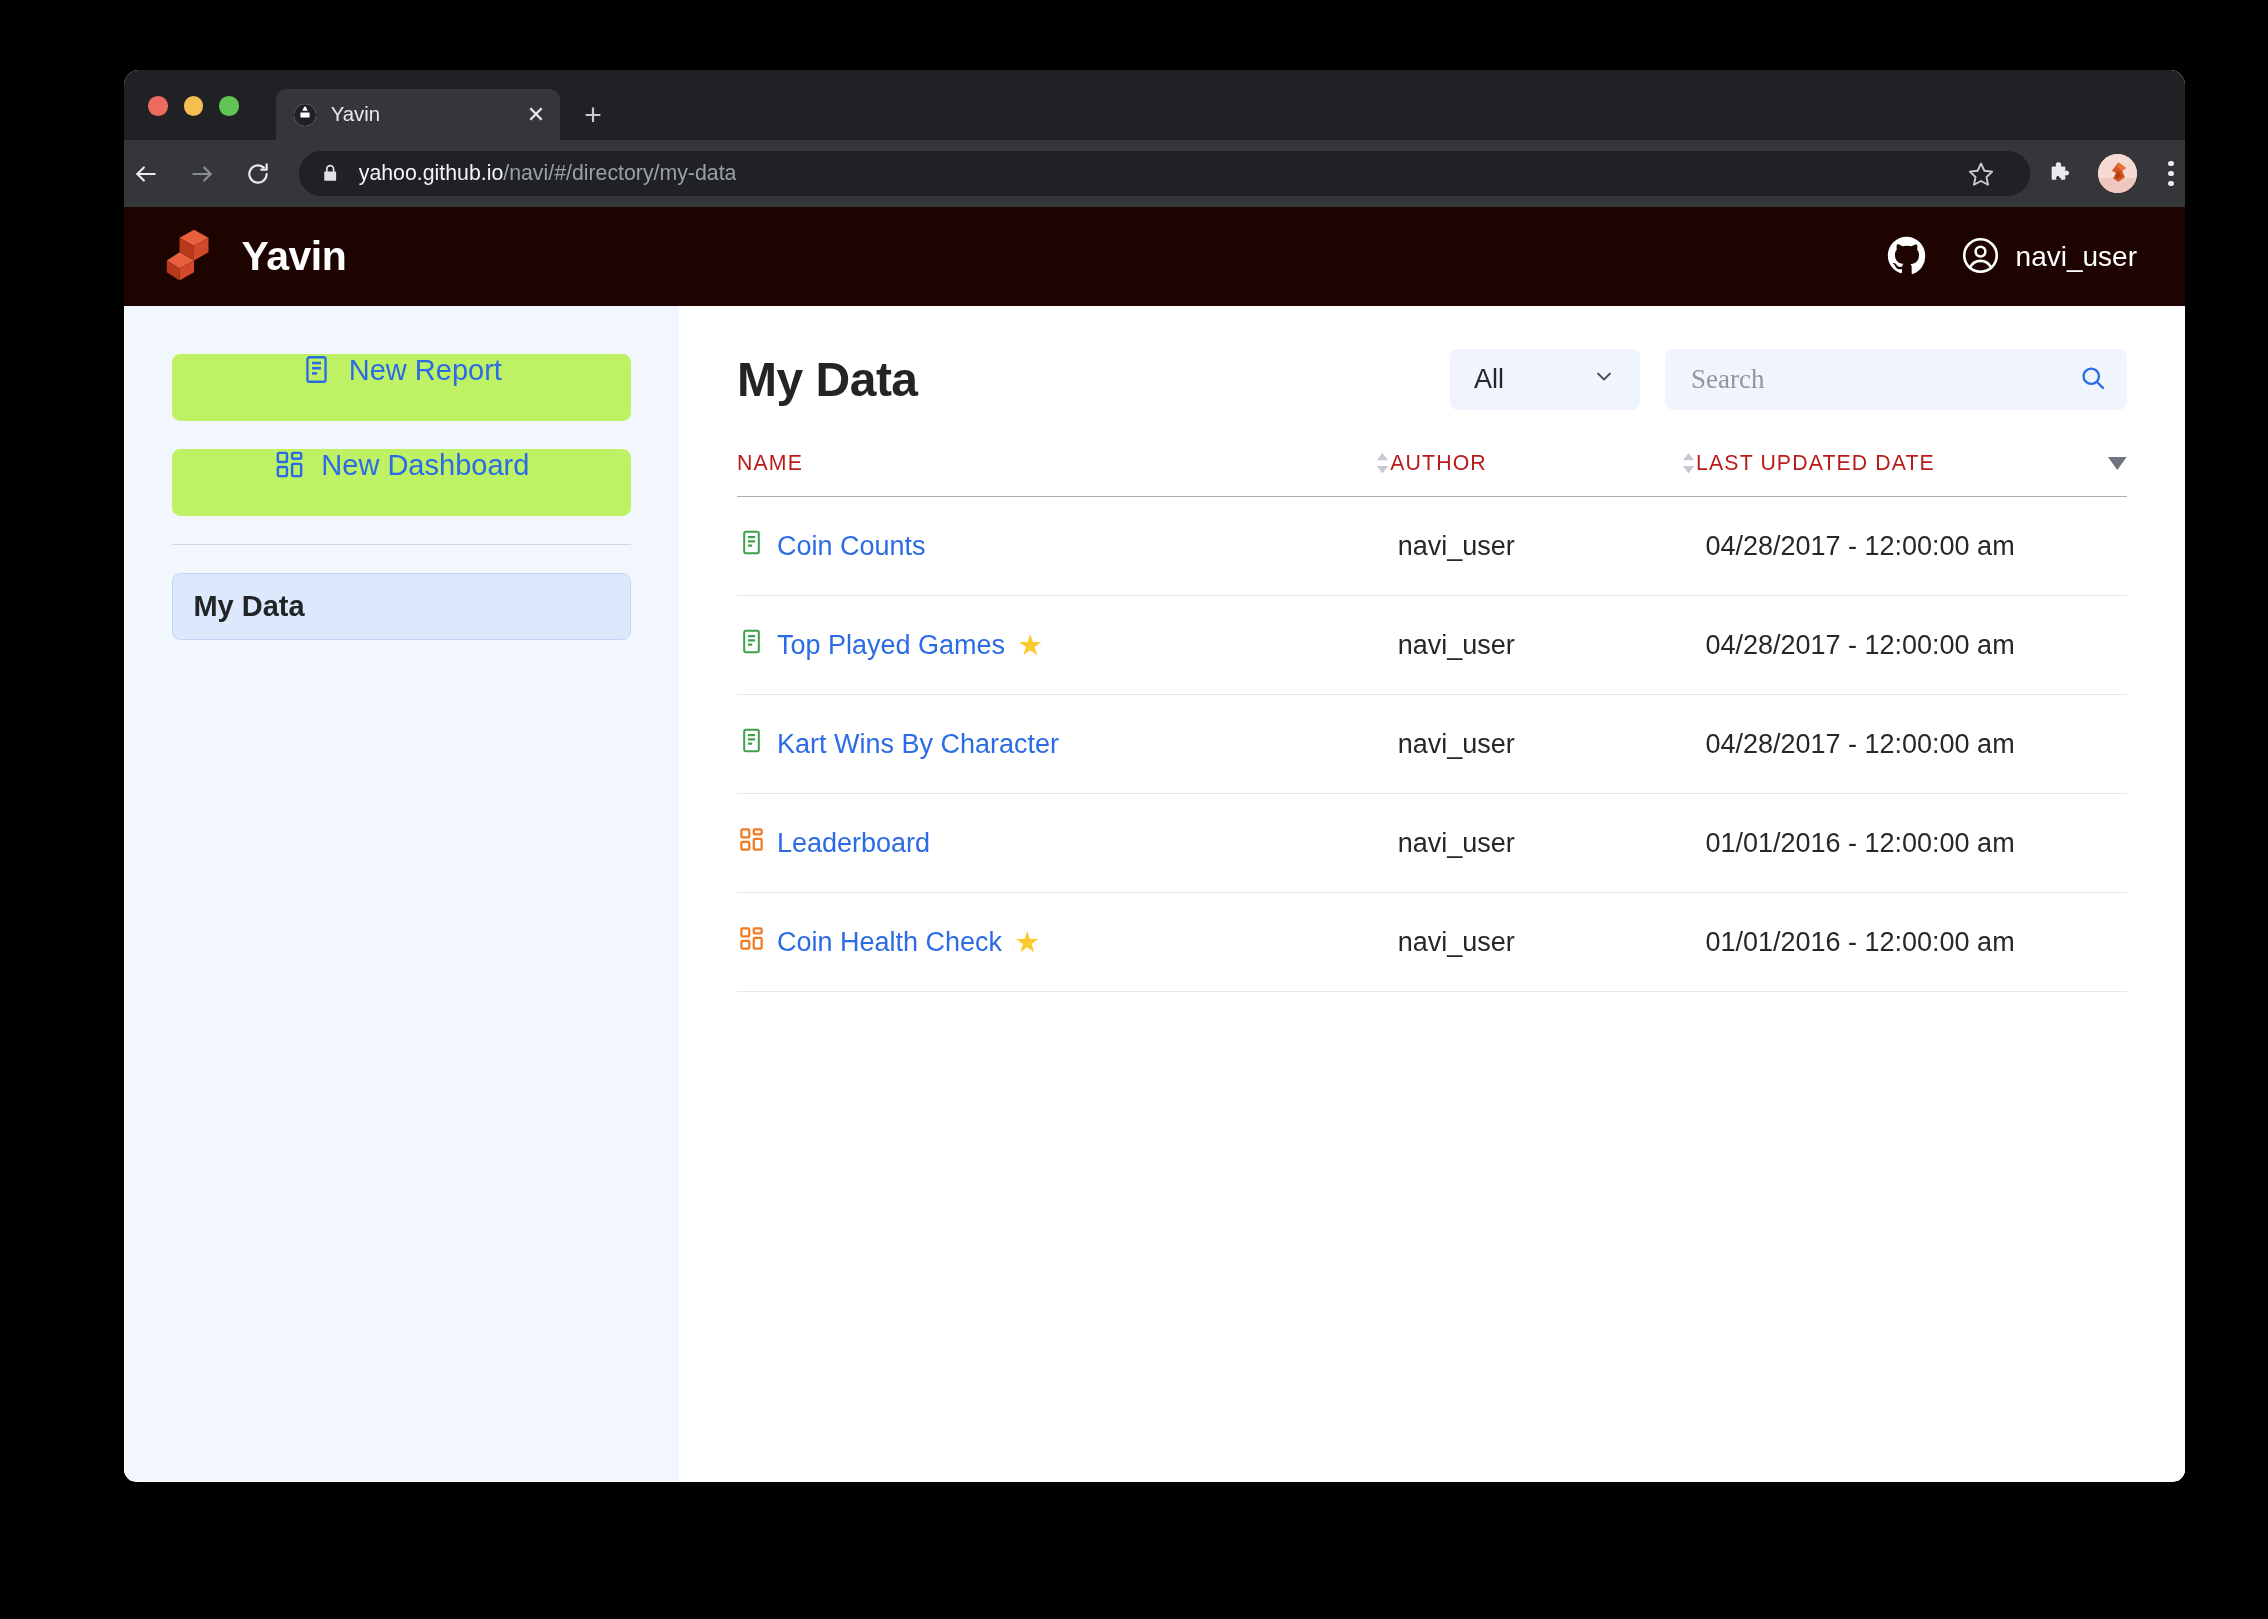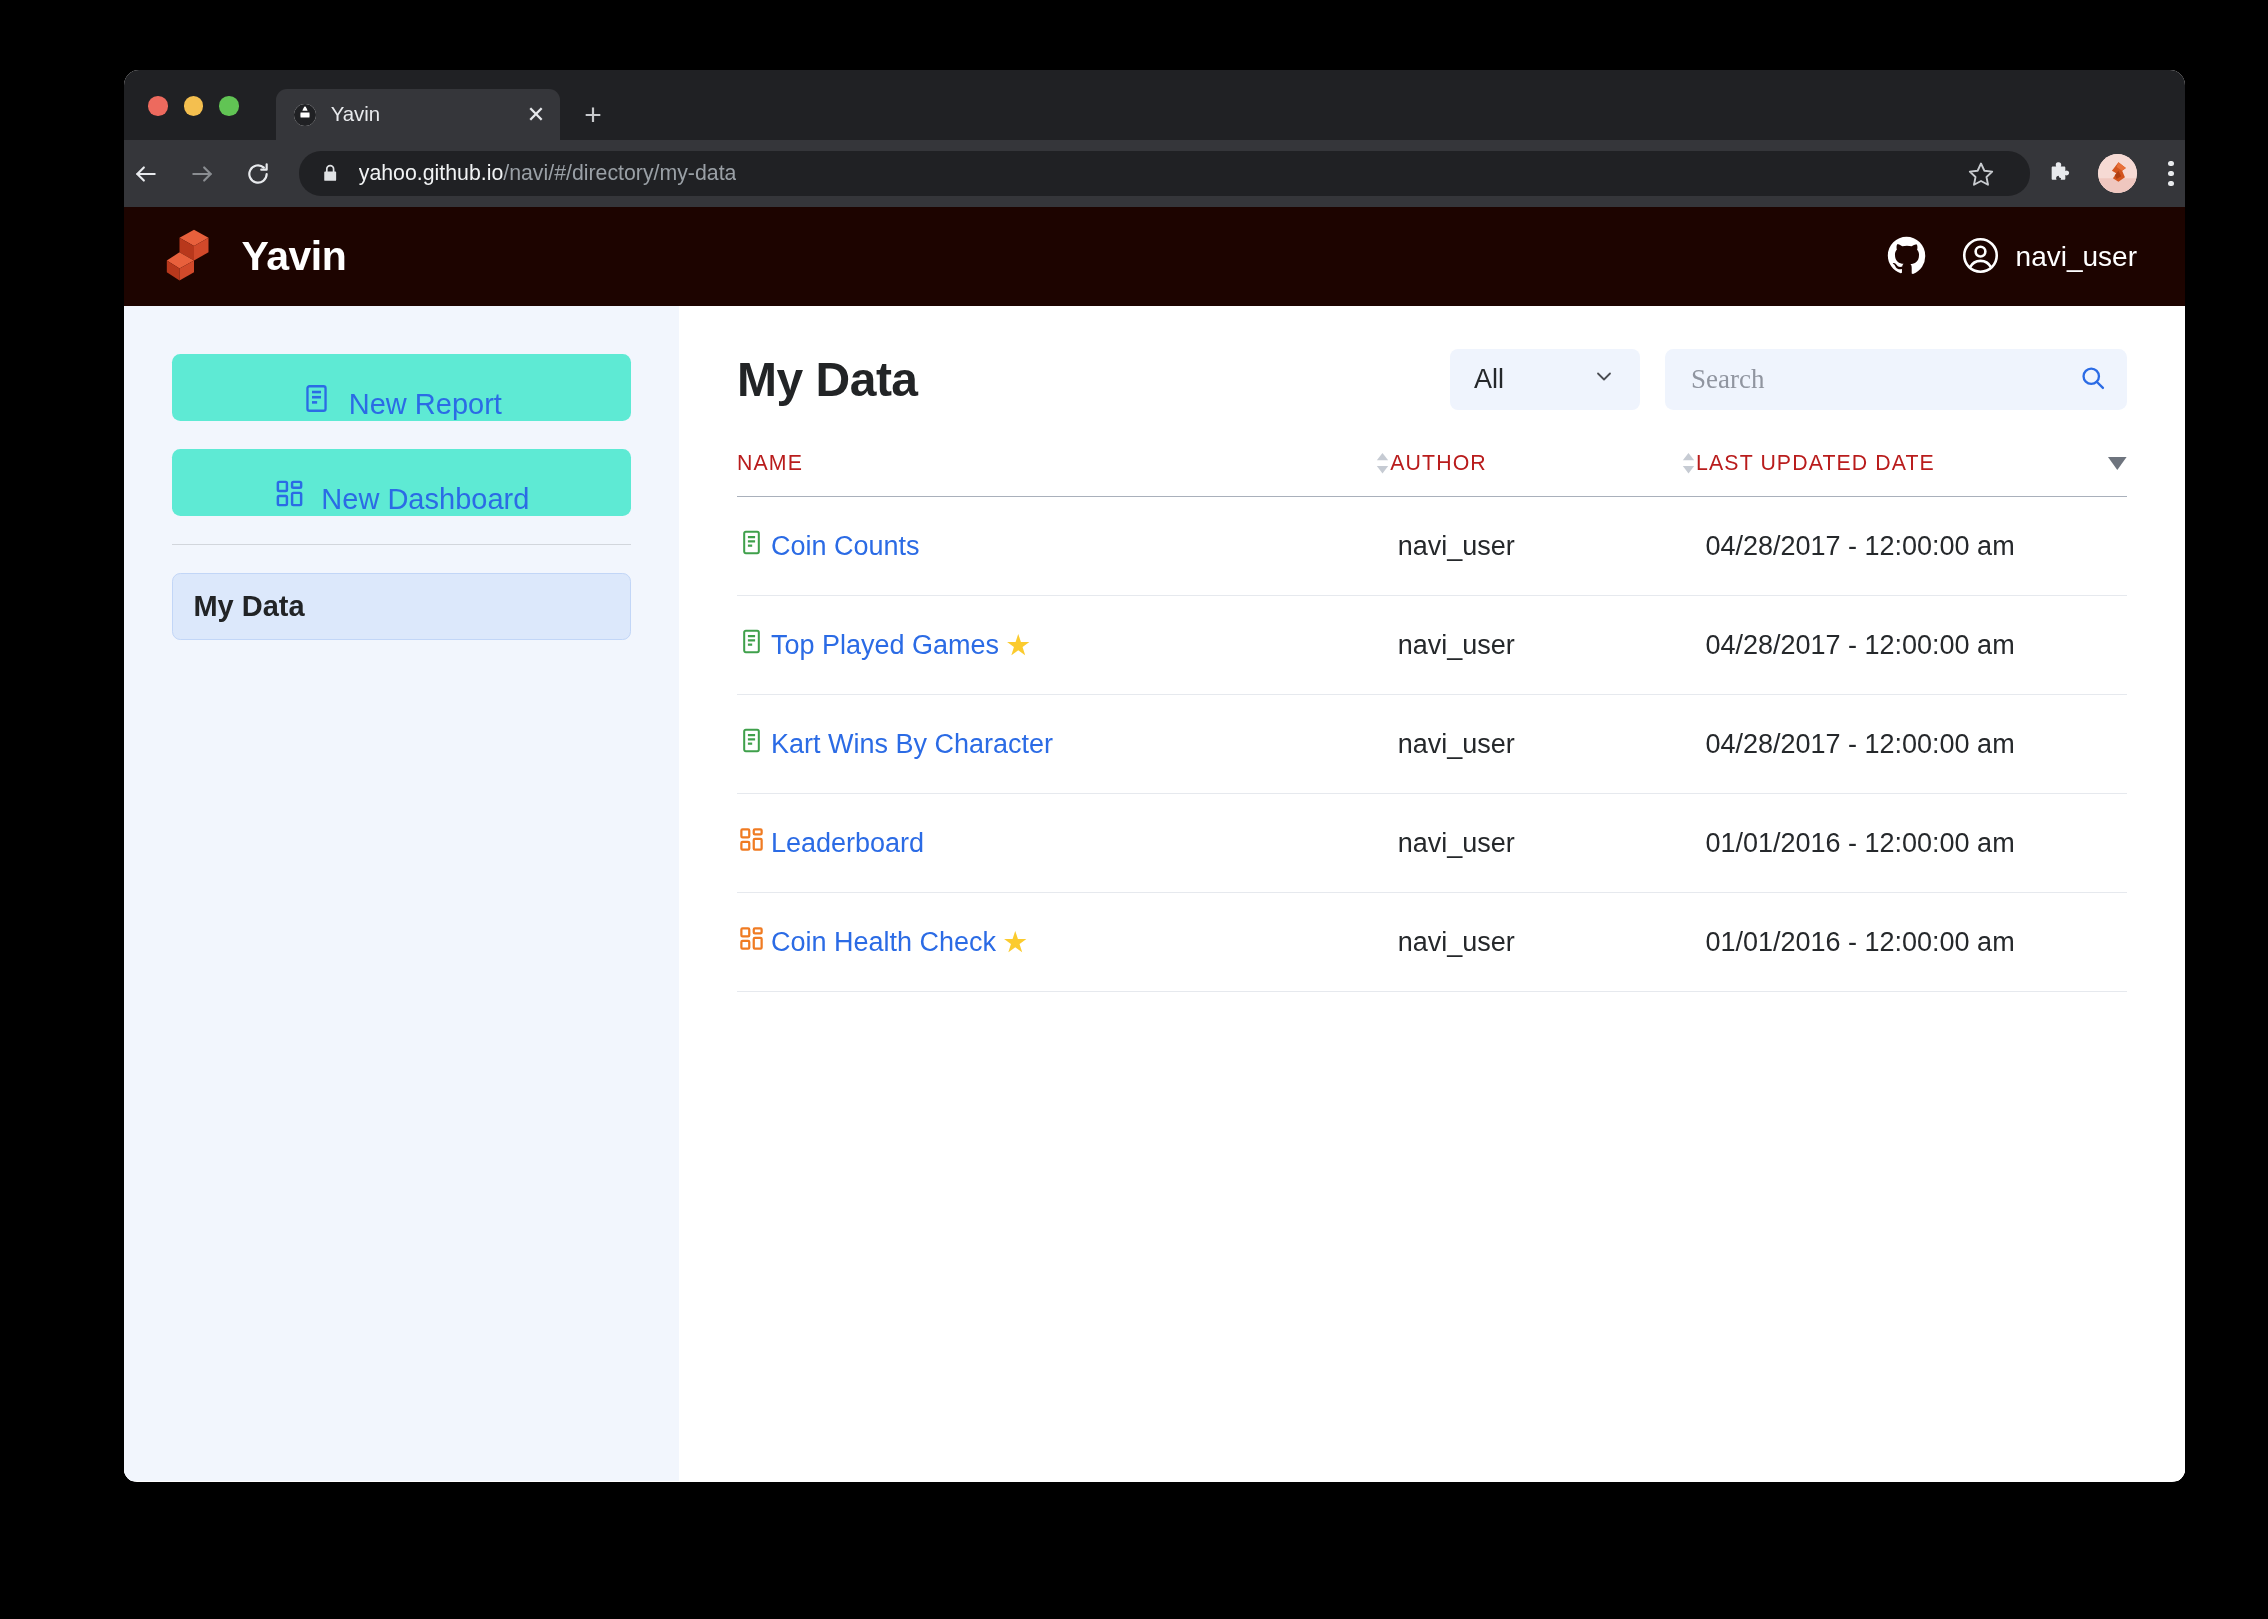--- a/index.html
+++ b/index.html
@@ -218,24 +218,24 @@
   .sidebar {
     width: 555px;
     flex: 0 0 555px;
     background: #F2F6FD;
     padding: 48px 48px 0 48px;
     box-sizing: border-box;
   }
   .side-btn {
     width: 100%;
     height: 67px;
-    background: #5eead4;
+    background: #bef264;
     border-radius: 8.3px;
     display: flex;
-    align-items: flex-end;
+    align-items: flex-start;
     justify-content: center;
     gap: 16.7px;
     color: #2B6BE5;
     font-size: 29px;
     margin-bottom: 28px;
     cursor: pointer;
     box-sizing: border-box;
   }
   .divider {
     height: 0.9px;
@@ -342,21 +342,21 @@
   table.data-table tbody td {
     border-bottom: 0.9px solid #E6E9EE;
     height: 96px;
     font-size: 27px;
     color: #25282B;
     vertical-align: middle;
   }
   .cell-name {
     display: flex;
     align-items: center;
-    gap: 6px;
+    gap: 12px;
   }
   .item-link {
     color: #2B6BE5;
     font-size: 27px;
     text-decoration: none;
     cursor: pointer;
   }
   .star-glyph { color: #FBCB2E; font-size: 29px; line-height: 1; }
   .author-cell { padding-left: 7.4px; }
   .date-cell { padding-left: 9.3px; }

